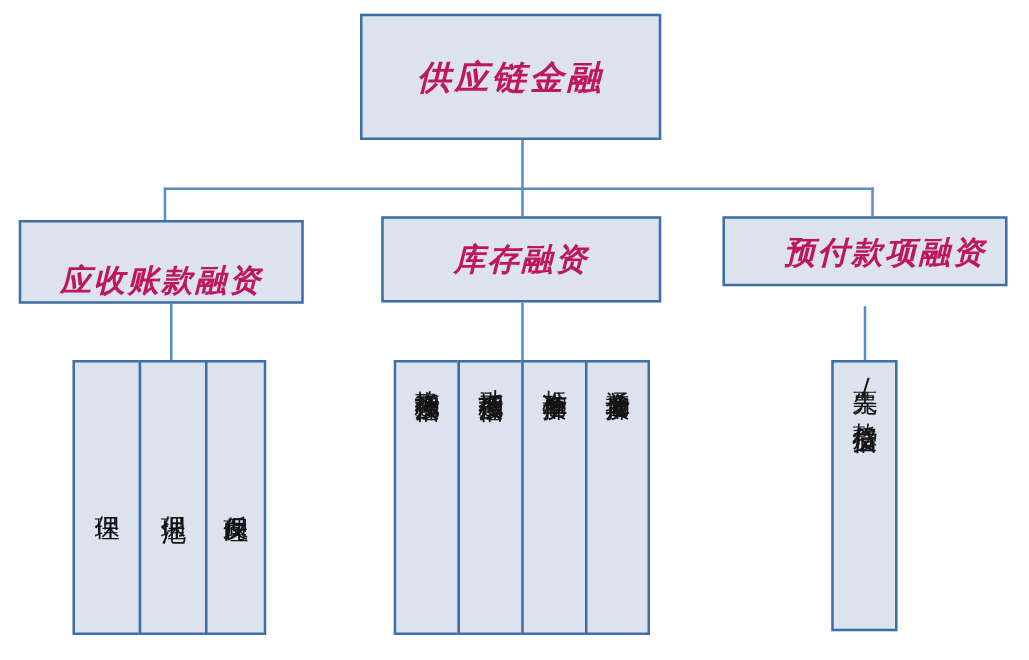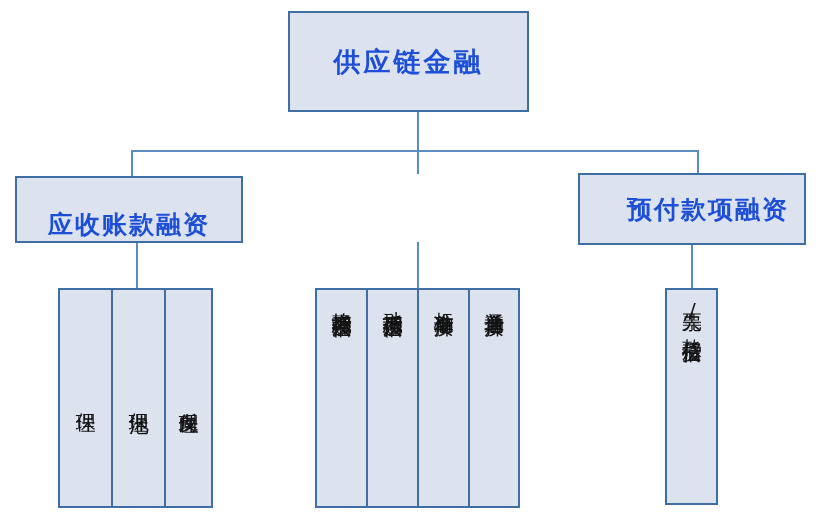--- a/index.html
+++ b/index.html
@@ -31,24 +31,25 @@
   .node {
     position: absolute;
     box-sizing: border-box;
     background: #dce3ef;
     border: 2px solid #3f6ea5;
     display: flex;
     align-items: center;
     justify-content: center;
   }
   .node-label {
-    color: #1d4ed8;
+    color: #be185d;
     font-weight: bold;
     letter-spacing: 1px;
     white-space: nowrap;
+    font-style: italic;
   }
 
   
   .node-root { }
   .node-root .node-label {
     font-size: 27px;
     letter-spacing: 3px;
   }
 
   
@@ -98,22 +99,25 @@
   <div class="line line-v" style="left:691px; top:245px; width:2px; height:43px;"></div>
 
   <div class="node node-root" style="left:288px; top:11px; width:241px; height:101px;">
     <span class="node-label">供应链金融</span>
   </div>
 
   <div class="node node-branch" style="left:15px; top:176px; width:228px; height:67px;align-items:flex-end;">
     <span class="node-label">应收账款融资</span>
   </div>
 
+  <div class="node node-branch" style="left:305px; top:173px; width:224px; height:69px;">
+    <span class="node-label">库存融资</span>
+  </div>
 
-  <div class="node node-branch" style="left:578px; top:173px; width:228px; height:72px;padding-left:32px;">
+  <div class="node node-branch" style="left:578px; top:173px; width:228px; height:56px;padding-left:32px;">
     <span class="node-label">预付款项融资</span>
   </div>
 
   <div class="leafgroup" style="left:58px; top:288px; width:155px; height:220px;">
     <div class="leaf leaf-center" style="left:0px; width:55px;">
       <span class="leaf-label">保理</span>
     </div>
     <div class="leaf leaf-center" style="left:53px; width:55px;">
       <span class="leaf-label">保理池</span>
     </div>

